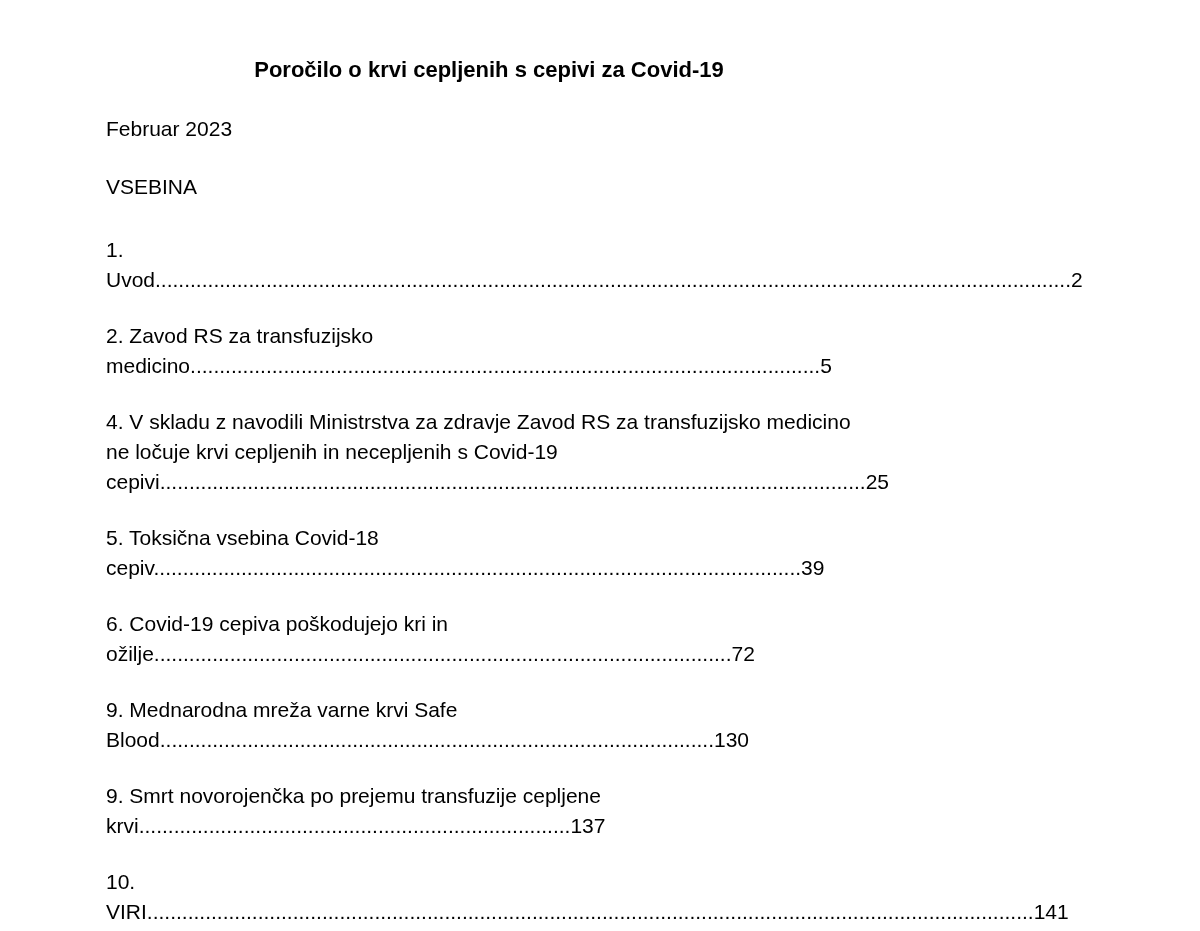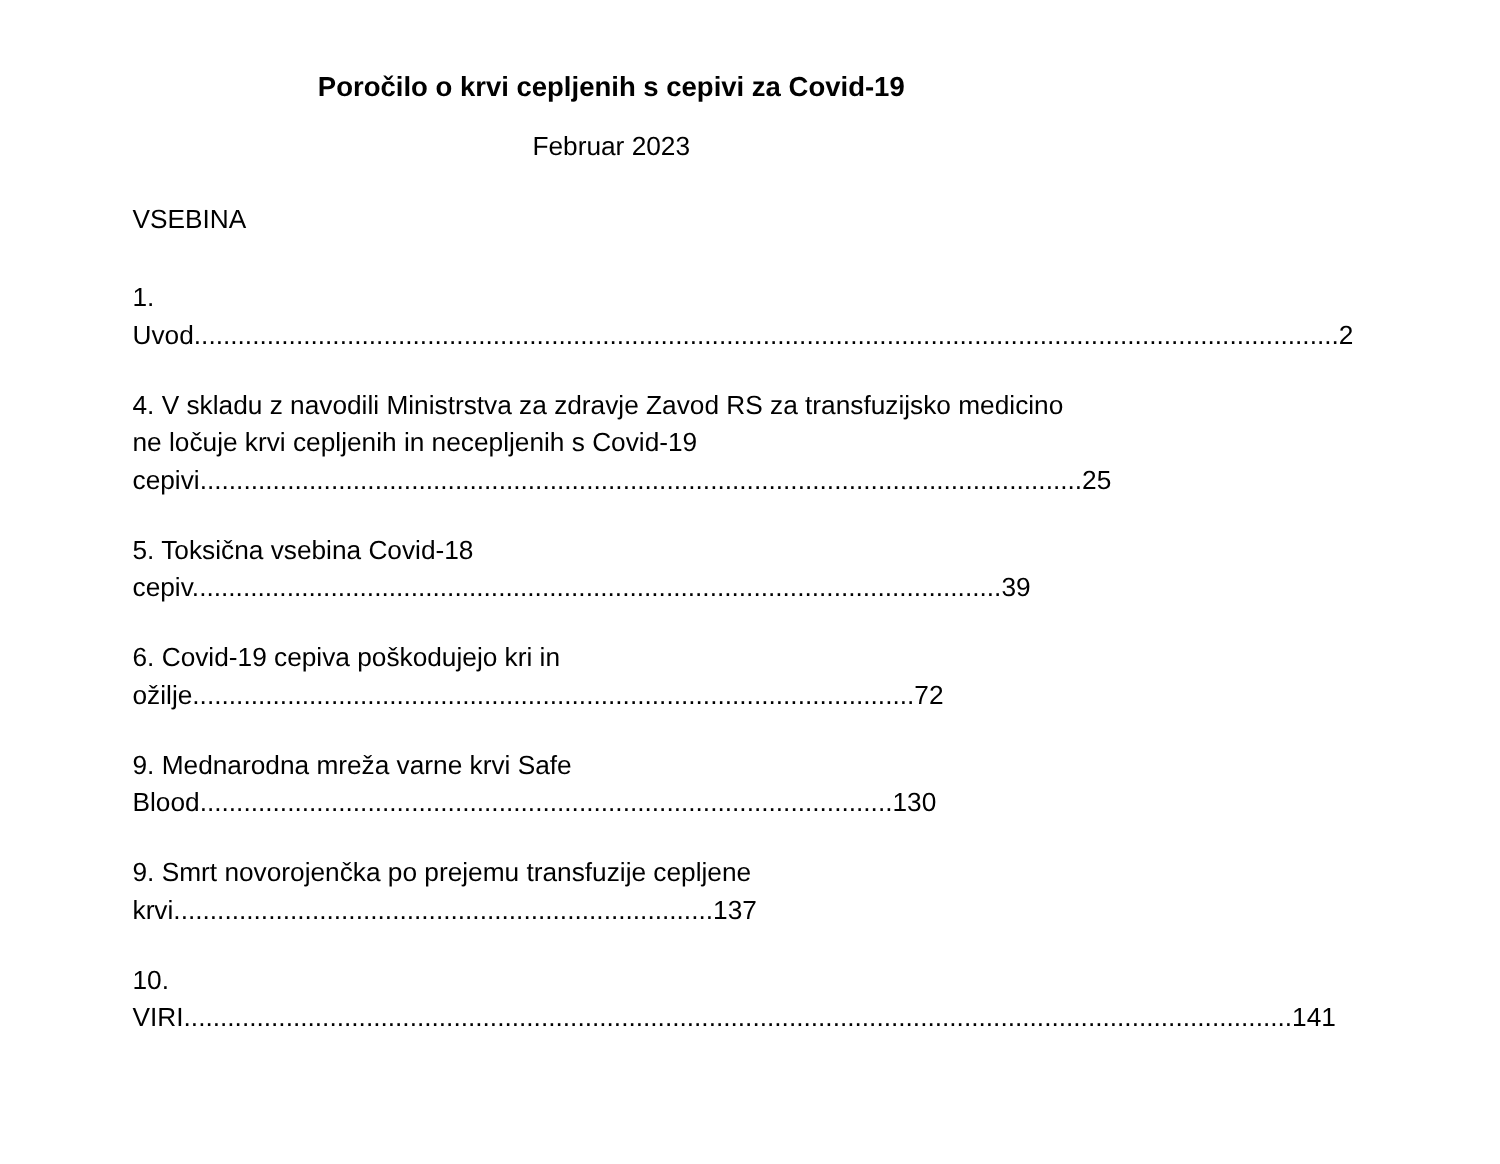--- a/index.html
+++ b/index.html
@@ -22,22 +22,22 @@
     font-size: 22px;
     font-weight: 700;
     line-height: 24px;
     text-align: center;
     margin: 0;
   }
   .doc-subtitle {
     font-size: 21px;
     font-weight: 400;
     line-height: 23px;
-    text-align: center;
-    margin: 24px 0 0 0;
+    text-align: left;
+    margin: 35px 0 0 0;
   }
   .contents-heading {
     font-size: 21px;
     font-weight: 400;
     line-height: 23px;
     margin: 35px 0 0 0;
   }
   .toc { margin: 0; }
   .toc-entry {
     font-size: 21px;
@@ -52,20 +52,21 @@
 </head>
 <body>
 
 <div class="page">
   <h1 class="doc-title">Poročilo o krvi cepljenih s cepivi za Covid-19</h1>
   <p class="doc-subtitle">Februar 2023</p>
   <h2 class="contents-heading">VSEBINA</h2>
   <div class="toc" id="toc">
   <div class="toc-entry"><span class="toc-label">1. Uvod</span><span class="toc-leader">.............................................................................................................................................................</span><span class="toc-page">2</span></div>
 
+  <div class="toc-entry"><span class="toc-label">2. Zavod RS za transfuzijsko medicino</span><span class="toc-leader">............................................................................................................</span><span class="toc-page">5</span></div>
 
 
   <div class="toc-entry"><span class="toc-label">4. V skladu z navodili Ministrstva za zdravje Zavod RS za transfuzijsko medicino ne ločuje krvi cepljenih in necepljenih s Covid-19 cepivi</span><span class="toc-leader">.........................................................................................................................</span><span class="toc-page">25</span></div>
 
   <div class="toc-entry"><span class="toc-label">5. Toksična vsebina Covid-18 cepiv</span><span class="toc-leader">...............................................................................................................</span><span class="toc-page">39</span></div>
 
   <div class="toc-entry"><span class="toc-label">6. Covid-19 cepiva poškodujejo kri in ožilje</span><span class="toc-leader">...................................................................................................</span><span class="toc-page">72</span></div>
 
 
   <div class="toc-entry"><span class="toc-label">9. Mednarodna mreža varne krvi Safe Blood</span><span class="toc-leader">...............................................................................................</span><span class="toc-page">130</span></div>

